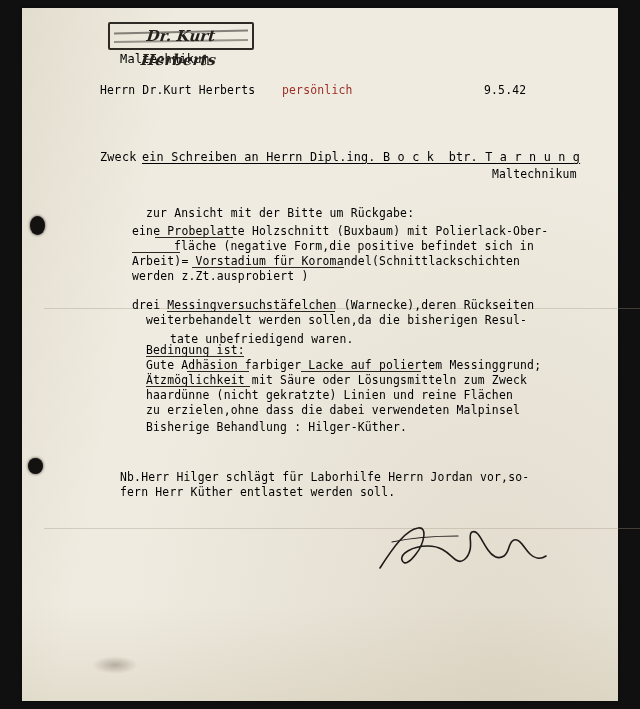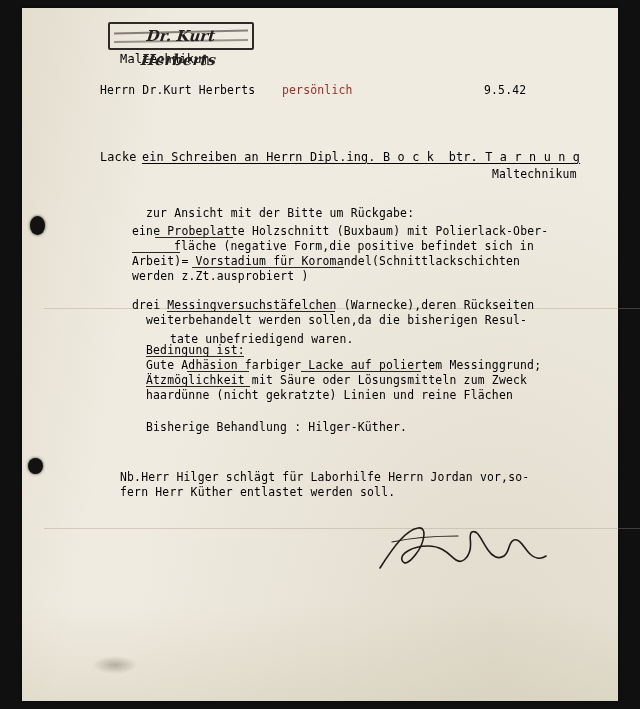--- a/index.html
+++ b/index.html
@@ -133,37 +133,38 @@
       <div id="logo-text">Dr. Kurt Herberts</div>
       <div id="logo-strike1"></div>
       <div id="logo-strike2"></div>
     </div>
     <div class="txt" style="left:98px; top:44px; font-size:12px;">Maltechnikum</div>
 
     <div class="txt" style="left:78px; top:75px;">Herrn Dr.Kurt Herberts</div>
     <div class="txt red" style="left:260px; top:75px;">persönlich</div>
     <div class="txt" style="left:462px; top:75px;">9.5.42</div>
 
-    <div class="txt" style="left:78px; top:142px; font-size:11.8px;">Lacke</div>
+    <div class="txt" style="left:78px; top:142px; font-size:11.8px;">Zweck</div>
     <div class="txt u" style="left:120px; top:142px; font-size:11.8px;text-align:right;">ein Schreiben an Herrn Dipl.ing. B o c k  btr. T a r n u n g</div>
     <div class="txt" style="left:470px; top:159px;">Maltechnikum</div>
 
     <div class="txt" style="left:124px; top:198px;">zur Ansicht mit der Bitte um Rückgabe:</div>
     <div class="txt" style="left:110px; top:216px;">eine Probeplatte Holzschnitt (Buxbaum) mit Polierlack-Ober-</div>
     <div class="txt" style="left:110px; top:231px;margin-left:42px;">fläche (negative Form,die positive befindet sich in</div>
     <div class="txt" style="left:110px; top:246px;">Arbeit)= Vorstadium für Koromandel(Schnittlackschichten</div>
     <div class="txt" style="left:110px; top:261px;">werden z.Zt.ausprobiert )</div>
 
     <div class="txt" style="left:110px; top:290px;">drei Messingversuchstäfelchen (Warnecke),deren Rückseiten</div>
     <div class="txt" style="left:124px; top:305px;">weiterbehandelt werden sollen,da die bisherigen Resul-</div>
     <div class="txt" style="left:124px; top:324px;margin-left:24px;">tate unbefriedigend waren.</div>
     <div class="txt" style="left:124px; top:335px;">Bedingung ist:</div>
     <div class="txt" style="left:124px; top:350px;">Gute Adhäsion farbiger Lacke auf poliertem Messinggrund;</div>
     <div class="txt" style="left:124px; top:365px;">Ätzmöglichkeit mit Säure oder Lösungsmitteln zum Zweck</div>
     <div class="txt" style="left:124px; top:380px;">haardünne (nicht gekratzte) Linien und reine Flächen</div>
+    <div class="txt" style="left:124px; top:395px;">zu erzielen,ohne dass die dabei verwendeten Malpinsel</div>
     <div class="txt" style="left:124px; top:412px;">Bisherige Behandlung : Hilger-Küther.</div>
 
     <div style="position:absolute;left:133px;top:229px;width:78px;height:1px;background:#2a2622;z-index:4;"></div>
     <div style="position:absolute;left:110px;top:244px;width:48px;height:1px;background:#2a2622;z-index:4;"></div>
     <div style="position:absolute;left:170px;top:259px;width:152px;height:1px;background:#2a2622;z-index:4;"></div>
     <div style="position:absolute;left:145px;top:303px;width:168px;height:1px;background:#2a2622;z-index:4;"></div>
     <div style="position:absolute;left:124px;top:348px;width:98px;height:1px;background:#2a2622;z-index:4;"></div>
     <div style="position:absolute;left:165px;top:363px;width:62px;height:1px;background:#2a2622;z-index:4;"></div>
     <div style="position:absolute;left:279px;top:363px;width:120px;height:1px;background:#2a2622;z-index:4;"></div>
     <div style="position:absolute;left:124px;top:378px;width:104px;height:1px;background:#2a2622;z-index:4;"></div>

